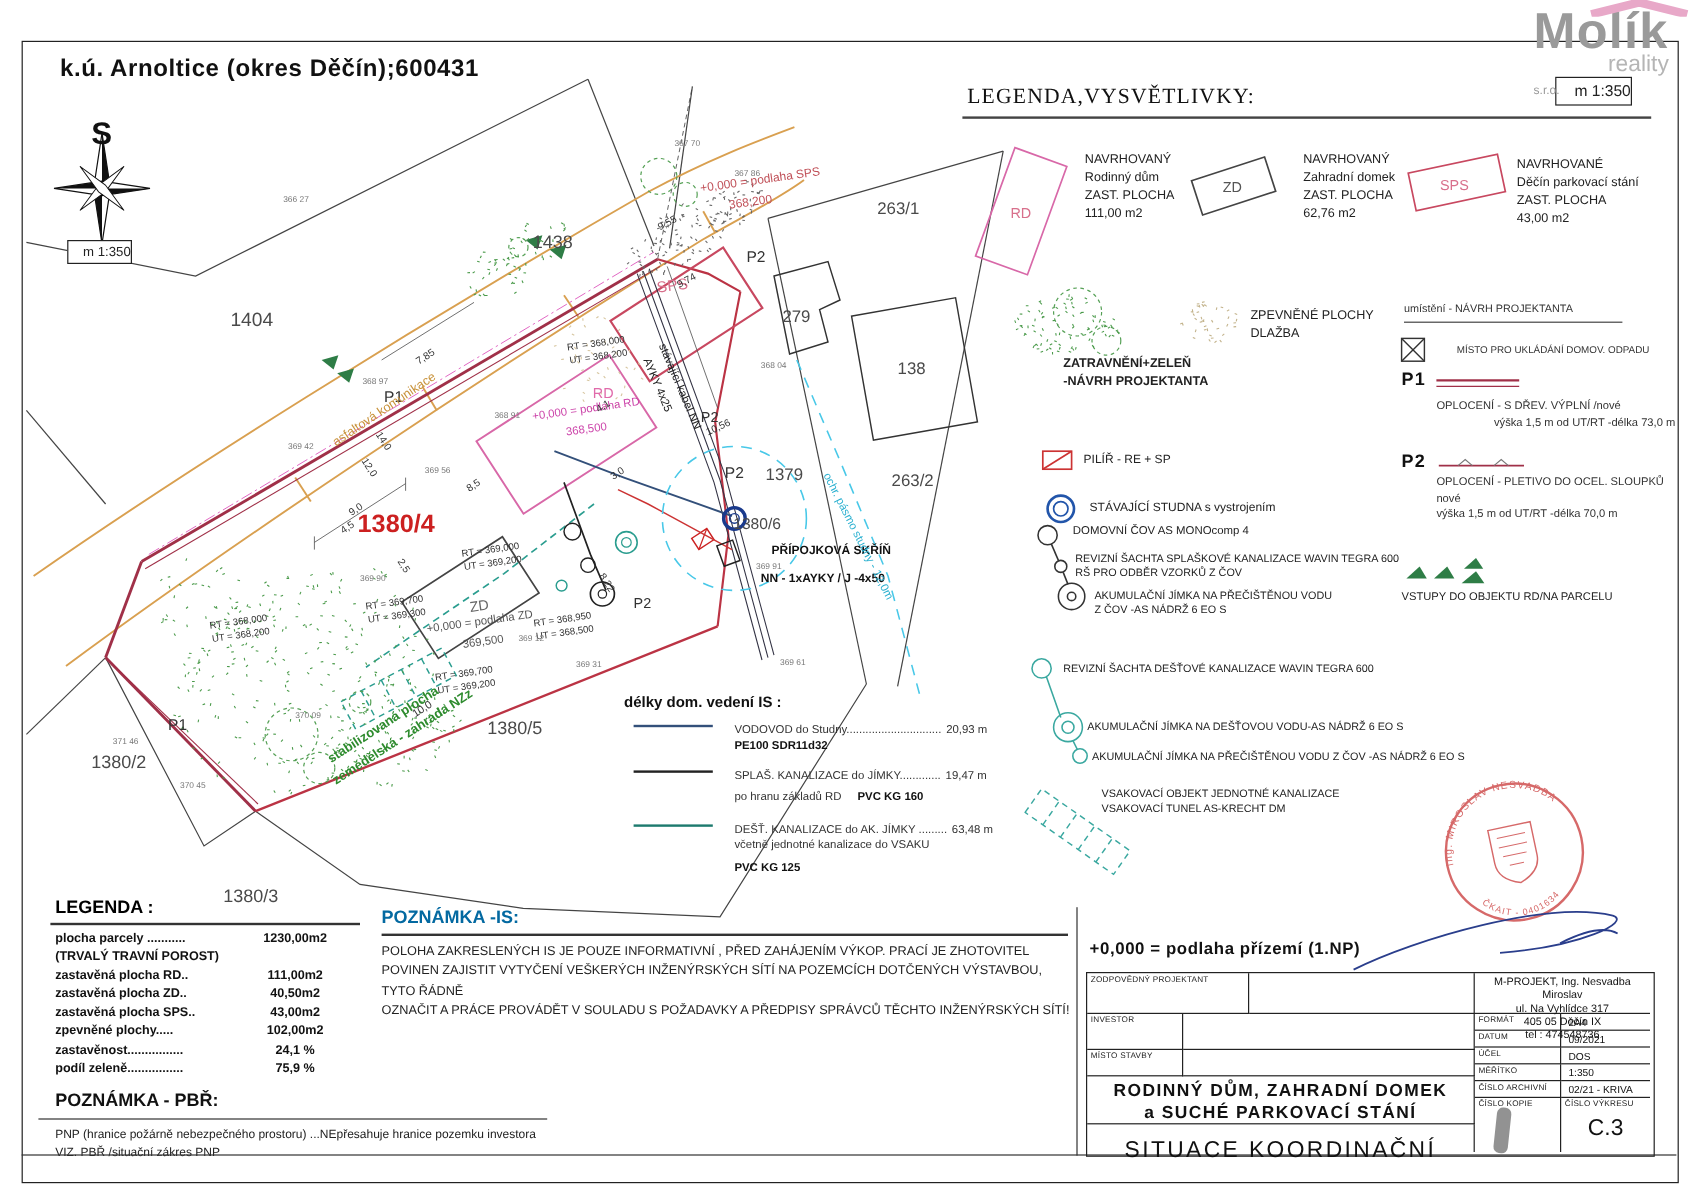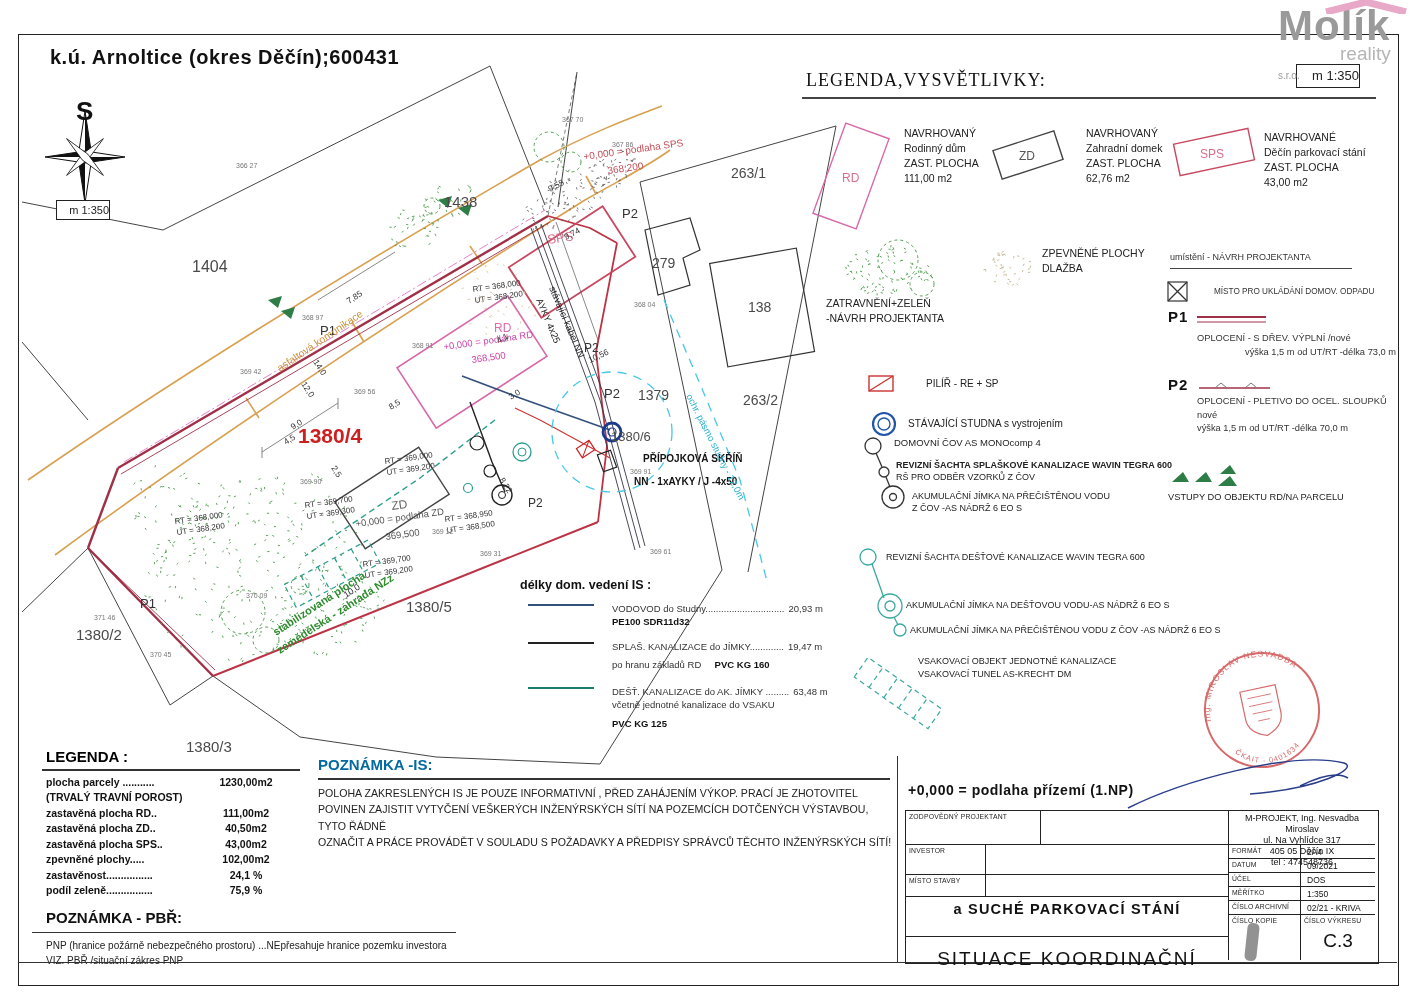--- a/index.html
+++ b/index.html
@@ -1116,46 +1116,46 @@
   <div>ZAST. PLOCHA</div>
   <div>62,76 m2</div>
 </div>
 <div class="abs txt lg-block" style="left:1264px;top:130px;">
   <div>NAVRHOVANÉ</div>
   <div>Děčín parkovací stání</div>
   <div>ZAST. PLOCHA</div>
   <div>43,00 m2</div>
 </div>
 
-<div class="abs txt lg-block" style="left:826px;top:296px;">
+<div class="abs txt lg-block" style="left:886px;top:296px;font-weight:bold;">
   <div>ZATRAVNĚNÍ+ZELEŇ</div>
   <div>-NÁVRH PROJEKTANTA</div>
 </div>
-<div class="abs txt lg-block" style="left:1042px;top:246px;">
+<div class="abs txt lg-block" style="left:1042px;top:256px;">
   <div>ZPEVNĚNÉ PLOCHY</div>
   <div>DLAŽBA</div>
 </div>
 <div class="abs txt lg-small" style="left:1170px;top:252px;">umístění - NÁVRH PROJEKTANTA</div>
 <div class="abs txt uline" style="left:1170px;top:268px;width:182px;"></div>
 <div class="abs txt" style="left:1196px;top:287px;font-size:8.2px;color:#333;margin-left:18px;">MÍSTO PRO UKLÁDÁNÍ DOMOV. ODPADU</div>
 
 <div class="abs txt lg-p" style="left:1168px;top:308px;">P1</div>
 <div class="abs txt lg-small" style="left:1197px;top:333px;font-size:9.3px;">OPLOCENÍ  -  S DŘEV. VÝPLNÍ /nové</div>
 <div class="abs txt lg-small" style="left:1197px;top:347px;font-size:9.3px;margin-left:48px;">výška 1,5 m od UT/RT -délka 73,0 m</div>
 
-<div class="abs txt" style="left:926px;top:378px;font-size:10px;">PILÍŘ  - RE + SP</div>
+<div class="abs txt" style="left:903px;top:378px;font-size:10px;">PILÍŘ  - RE + SP</div>
 <div class="abs txt" style="left:908px;top:418px;font-size:10px;">STÁVAJÍCÍ STUDNA s vystrojením</div>
 
 <div class="abs txt lg-p" style="left:1168px;top:376px;">P2</div>
 <div class="abs txt lg-small" style="left:1197px;top:396px;font-size:9.3px;">OPLOCENÍ - PLETIVO DO OCEL. SLOUPKŮ</div>
 <div class="abs txt lg-small" style="left:1197px;top:410px;font-size:9.3px;">nové</div>
 <div class="abs txt lg-small" style="left:1197px;top:423px;font-size:9.3px;">výška 1,5 m od UT/RT -délka 70,0 m</div>
 
 <div class="abs txt" style="left:894px;top:437px;font-size:9.5px;">DOMOVNÍ ČOV AS MONOcomp 4</div>
-<div class="abs txt" style="left:896px;top:460px;font-size:9px;font-weight:bold;">REVIZNÍ ŠACHTA SPLAŠKOVÉ KANALIZACE WAVIN TEGRA 600</div>
+<div class="abs txt" style="left:896px;top:460px;font-size:9px;">REVIZNÍ ŠACHTA SPLAŠKOVÉ KANALIZACE WAVIN TEGRA 600</div>
 <div class="abs txt" style="left:896px;top:472px;font-size:9px;">RŠ PRO ODBĚR VZORKŮ Z ČOV</div>
 <div class="abs txt" style="left:912px;top:491px;font-size:9px;">AKUMULAČNÍ JÍMKA NA PŘEČIŠTĚNOU VODU</div>
 <div class="abs txt" style="left:912px;top:503px;font-size:9px;">Z ČOV -AS NÁDRŽ 6 EO S</div>
 
 <div class="abs txt" style="left:1168px;top:492px;font-size:9.3px;">VSTUPY DO OBJEKTU RD/NA PARCELU</div>
 
 <div class="abs txt" style="left:886px;top:552px;font-size:9px;">REVIZNÍ ŠACHTA DEŠŤOVÉ KANALIZACE WAVIN TEGRA 600</div>
 <div class="abs txt" style="left:906px;top:600px;font-size:9px;">AKUMULAČNÍ JÍMKA NA DEŠŤOVOU VODU-AS NÁDRŽ 6 EO S</div>
 <div class="abs txt" style="left:910px;top:625px;font-size:9px;">AKUMULAČNÍ JÍMKA NA PŘEČIŠTĚNOU VODU Z ČOV -AS NÁDRŽ 6 EO S</div>
 <div class="abs txt" style="left:918px;top:656px;font-size:9px;">VSAKOVACÍ OBJEKT JEDNOTNÉ KANALIZACE</div>
@@ -1235,20 +1235,21 @@
 <div class="abs" style="left:18px;top:962px;width:1379px;height:1.2px;background:#333;z-index:3;"></div>
 
 <div class="abs tb">
   <div class="cell lab" style="left:0;top:0;width:135px;height:34px;">ZODPOVĚDNÝ PROJEKTANT</div>
   <div class="cell" style="left:135px;top:0;width:188px;height:34px;"></div>
   <div class="cell lab" style="left:0;top:34px;width:80px;height:30px;">INVESTOR</div>
   <div class="cell" style="left:80px;top:34px;width:243px;height:30px;"></div>
   <div class="cell lab" style="left:0;top:64px;width:80px;height:22px;">MÍSTO STAVBY</div>
   <div class="cell" style="left:80px;top:64px;width:243px;height:22px;"></div>
   <div class="cell tb-title" style="left:0;top:86px;width:323px;height:40px;">
+    <div>RODINNÝ DŮM, ZAHRADNÍ DOMEK</div>
     <div>a SUCHÉ PARKOVACÍ STÁNÍ</div>
   </div>
   <div class="cell tb-sit" style="left:0;top:126px;width:323px;height:23px;border-bottom:none;">SITUACE KOORDINAČNÍ</div>
 
   <div class="cell tb-company" style="left:323px;top:0;width:146px;height:34px;border-right:none;">
     <div>M-PROJEKT, Ing. Nesvadba Miroslav</div>
     <div>ul. Na Vyhlídce 317</div>
     <div>405 05  Děčín IX</div>
     <div>tel : 474548736</div>
   </div>

